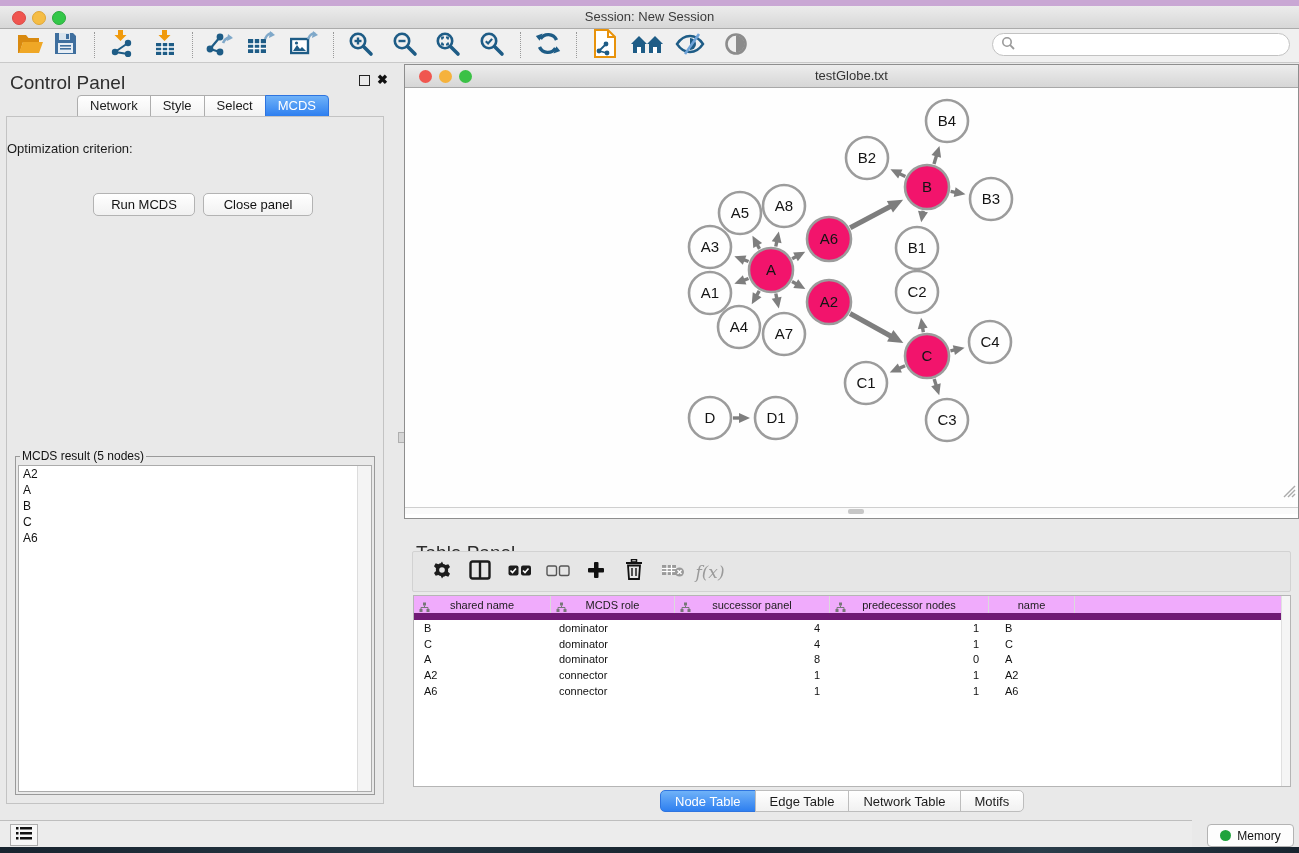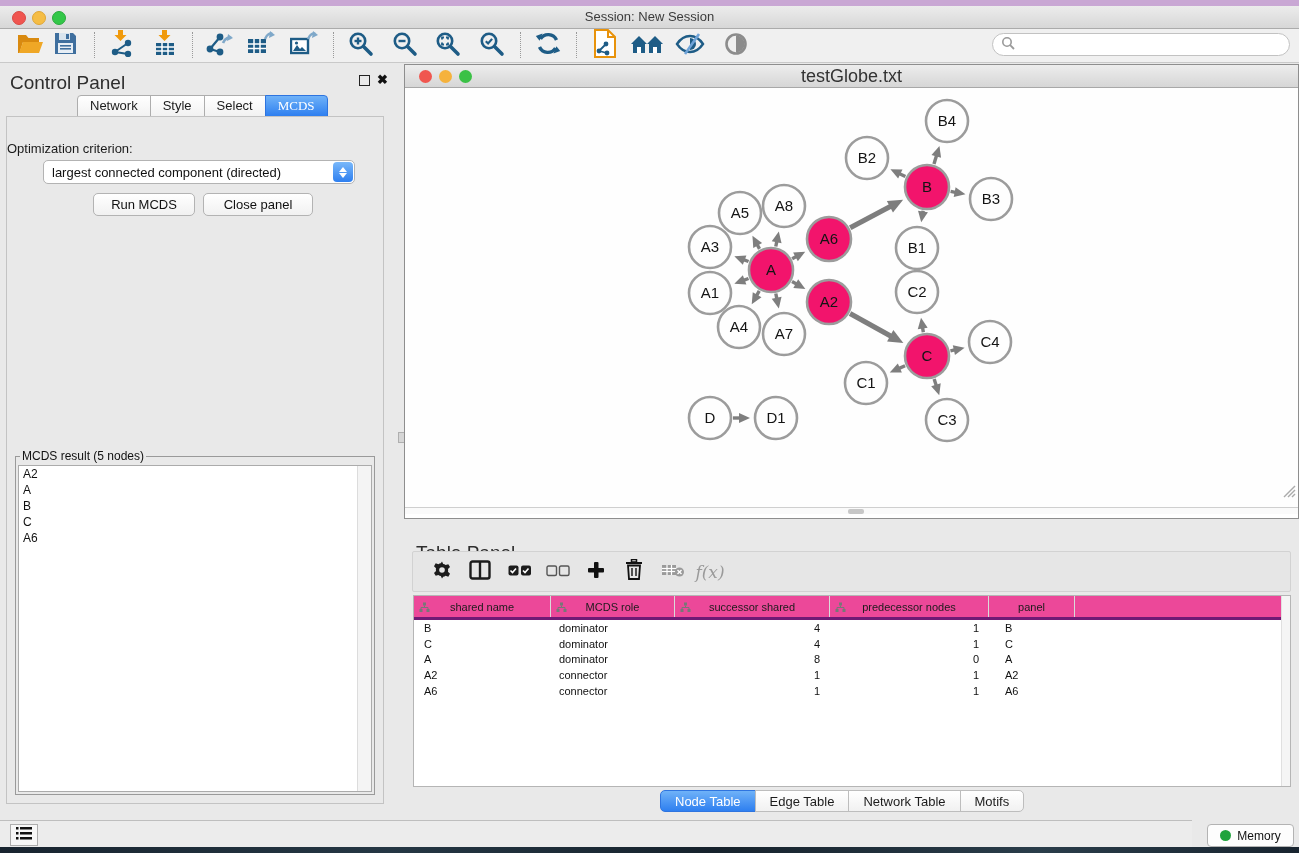--- a/index.html
+++ b/index.html
@@ -37,21 +37,21 @@
   .cp-header{left:0;top:68px;width:392px;height:24px;}
   .panel-title{font-size:19px;color:#2e2e2e;}
   .cp-title{position:absolute;left:10px;top:4px;}
   .float-icon{position:absolute;width:9px;height:9px;border:1.5px solid #222;top:7px;}
   .close-icon{position:absolute;top:4px;font-size:13px;font-weight:bold;color:#111;}
   .cp-float{left:359px;} .cp-close{left:377px;}
   .ctabs{left:77px;top:95px;height:22px;display:flex;}
   .ctab{border:1px solid #ADADAD;background:linear-gradient(#FFF,#F2F2F2);
      font-size:13px;color:#1c1c1c;padding:2px 12px;line-height:16px;margin-left:-1px;}
   .ctab:first-child{border-radius:4px 0 0 0;margin-left:0;text-align:center;}
-  .ctab.active{background:linear-gradient(#6FB2F8,#2E7FF0);color:#fff;border-color:#2E74DF;border-radius:0 4px 0 0;font-family:Liberation Serif, serif;}
+  .ctab.active{background:linear-gradient(#6FB2F8,#2E7FF0);color:#fff;border-color:#2E74DF;border-radius:0 4px 0 0;}
   .cp-body{left:6px;top:116px;width:378px;height:688px;background:#E9E9E9;
      border:1px solid #C3C3C3;box-sizing:border-box;}
   .opt-label{position:absolute;left:0;top:24px;width:100%;font-size:13px;color:#1b1b1b;}
   .selectbox{position:absolute;left:36px;top:43px;width:312px;height:24px;background:#fff;
      border:1px solid #B3B3B3;border-radius:5px;display:flex;align-items:center;box-sizing:border-box;}
   .selectbox .val{font-size:13px;color:#111;padding-left:8px;flex:1;white-space:nowrap;}
   .stepper{width:20px;height:20px;margin-right:1px;border-radius:4px;
      background:linear-gradient(#79B8FA,#2E7FF0);display:flex;flex-direction:column;
      align-items:center;justify-content:center;gap:1px;}
   .stepper .up,.stepper .dn{width:0;height:0;border-left:4px solid transparent;border-right:4px solid transparent;}
@@ -74,36 +74,36 @@
 
   
   .netwin{left:404px;top:64px;width:895px;height:455px;border:1px solid #8E8E8E;
      box-sizing:border-box;background:#fff;}
   .net-titlebar{position:absolute;left:0;top:0;width:100%;height:23px;
      background:linear-gradient(#EDEDED,#D6D6D6);border-bottom:1px solid #A8A8A8;box-sizing:border-box;}
   .ntl{position:absolute;top:5px;width:13px;height:13px;border-radius:50%;}
   .ntl.red{left:14px;background:#F0564F;}
   .ntl.yellow{left:34px;background:#F5B23C;}
   .ntl.green{left:54px;background:#3BC146;}
-  .net-title{width:100%;text-align:center;font-size:18px;color:#333;line-height:22px;}
+  .net-title{width:100%;text-align:center;font-size:13px;color:#333;line-height:22px;}
   .net-canvas{position:absolute;left:0;top:23px;width:893px;height:419px;background:#FEFEFE;}
   .net-hscroll{position:absolute;left:0;top:442px;width:893px;height:7px;background:#FAFAFA;border-top:1px solid #CFCFCF;box-sizing:border-box;}
   .net-hthumb{position:absolute;left:443px;top:1px;width:16px;height:5px;background:#C7C7C7;border-radius:2px;}
   .resize-grip{position:absolute;right:2px;bottom:9px;width:15px;height:15px;}
 
   
   .tp-header{left:404px;top:538px;width:895px;height:24px;}
   .tp-title{position:absolute;left:12px;top:4px;}
   .tp-toolbar{left:412px;top:551px;width:879px;height:41px;background:#E6E6E6;
      border:1px solid #D2D2D2;border-radius:2px;box-sizing:border-box;}
   .ticon{position:absolute;top:0;height:39px;width:34px;display:flex;align-items:center;justify-content:center;}
   .fx-label{font-family:"DejaVu Serif",serif;font-style:italic;font-size:17px;color:#9a9a9a;}
   .tablebox{left:413px;top:595px;width:878px;height:192px;background:#fff;border:1px solid #B5B5B5;box-sizing:border-box;}
-  .thead{position:absolute;left:0;top:0;width:100%;height:24px;background:#ec4899;
-     border-bottom:3px solid #701a75;display:flex;box-sizing:border-box;}
+  .thead{position:absolute;left:0;top:0;width:100%;height:24px;background:#f0abfc;
+     border-bottom:7px solid #701a75;display:flex;box-sizing:border-box;}
   .th{position:relative;font-size:11px;color:#1c1c1c;display:flex;align-items:center;
      justify-content:center;border-right:1px solid #DADADA;box-sizing:border-box;}
   .th .hicon{position:absolute;left:5px;top:6px;}
   .c0{width:137px;} .c1{width:124px;} .c2{width:155px;} .c3{width:159px;justify-content:center;} .c4{width:86px;}
   .trows{position:absolute;left:0;top:24px;width:100%;}
   .trow{display:flex;height:15.7px;align-items:center;font-size:11px;color:#111;}
   .td{box-sizing:border-box;}
   .td.c0{padding-left:10px;} .td.c1{padding-left:8px;}
   .td.c2,.td.c3{text-align:right;padding-right:10px;}
   .td.c4{padding-left:16px;}
@@ -330,27 +330,20 @@
     <span class="close-icon cp-close">✖</span>
   </div>
   <div class="abs ctabs">
     <div class="ctab">Network</div>
     <div class="ctab">Style</div>
     <div class="ctab">Select</div>
     <div class="ctab active">MCDS</div>
   </div>
   <div class="abs cp-body">
     <div class="opt-label">Optimization criterion:</div>
-    <div class="selectbox">
-      <span class="val">largest connected component (directed)</span>
-      <span class="stepper">
-          <span class="up"></span>
-          <span class="dn"></span>
-        </span>
-    </div>
     <div class="cp-btn btn-run">Run MCDS</div>
     <div class="cp-btn btn-closepanel">Close panel</div>
     <fieldset class="mcds-fieldset">
       <legend>MCDS result (5 nodes)</legend>
       <div class="mcds-listbox">
         <div id="mcds-list">
             <div class="mcds-item">A2</div>
             <div class="mcds-item">A</div>
             <div class="mcds-item">B</div>
             <div class="mcds-item">C</div>
@@ -567,33 +560,33 @@
             </svg></span>
         <span>MCDS role</span>
       </div>
       <div class="th c2">
         <span class="hicon"><svg width="11" height="11" viewBox="0 0 11 11">
               <rect x="4" y="0.5" width="3" height="3" fill="#777"></rect>
               <rect x="0.5" y="7" width="3" height="3" fill="#777"></rect>
               <rect x="7.5" y="7" width="3" height="3" fill="#777"></rect>
               <path d="M5.5 3.5v2M2 7V5.5h7V7" fill="none" stroke="#777" stroke-width="1"></path>
             </svg></span>
-        <span>successor shared</span>
+        <span>successor panel</span>
       </div>
       <div class="th c3">
         <span class="hicon"><svg width="11" height="11" viewBox="0 0 11 11">
               <rect x="4" y="0.5" width="3" height="3" fill="#777"></rect>
               <rect x="0.5" y="7" width="3" height="3" fill="#777"></rect>
               <rect x="7.5" y="7" width="3" height="3" fill="#777"></rect>
               <path d="M5.5 3.5v2M2 7V5.5h7V7" fill="none" stroke="#777" stroke-width="1"></path>
             </svg></span>
         <span>predecessor nodes</span>
       </div>
       <div class="th c4">
-        <span>panel</span>
+        <span>name</span>
       </div>
     </div>
     <div class="trows" id="table-rows">
         <div class="trow">
           <div class="td c0">B</div>
           <div class="td c1">dominator</div>
           <div class="td c2">4</div>
           <div class="td c3">1</div>
           <div class="td c4">B</div>
         </div>

